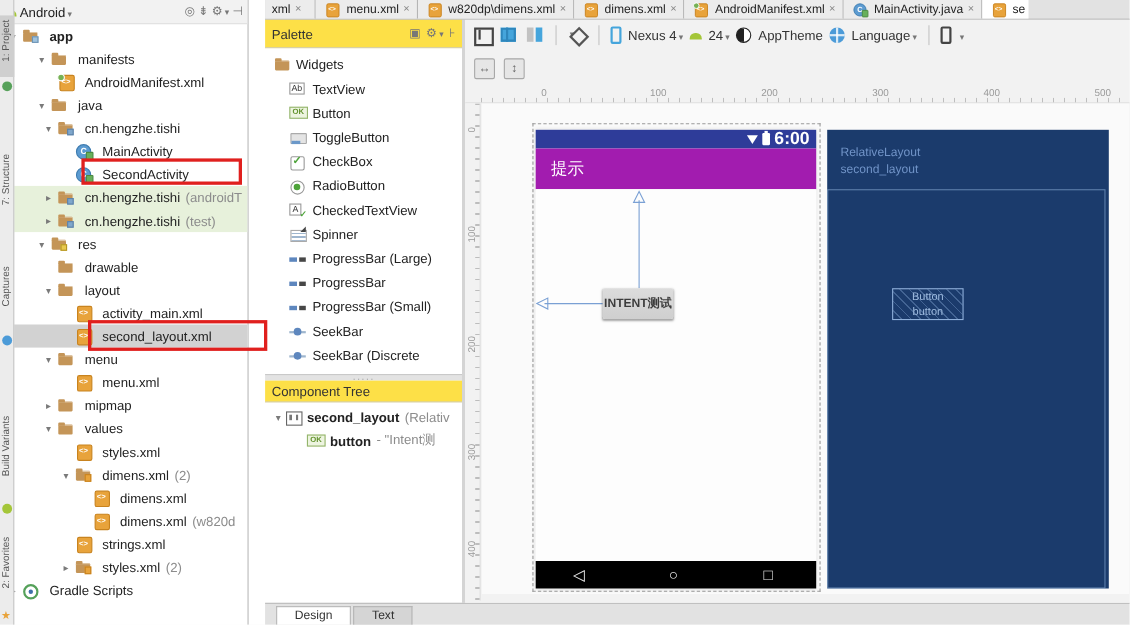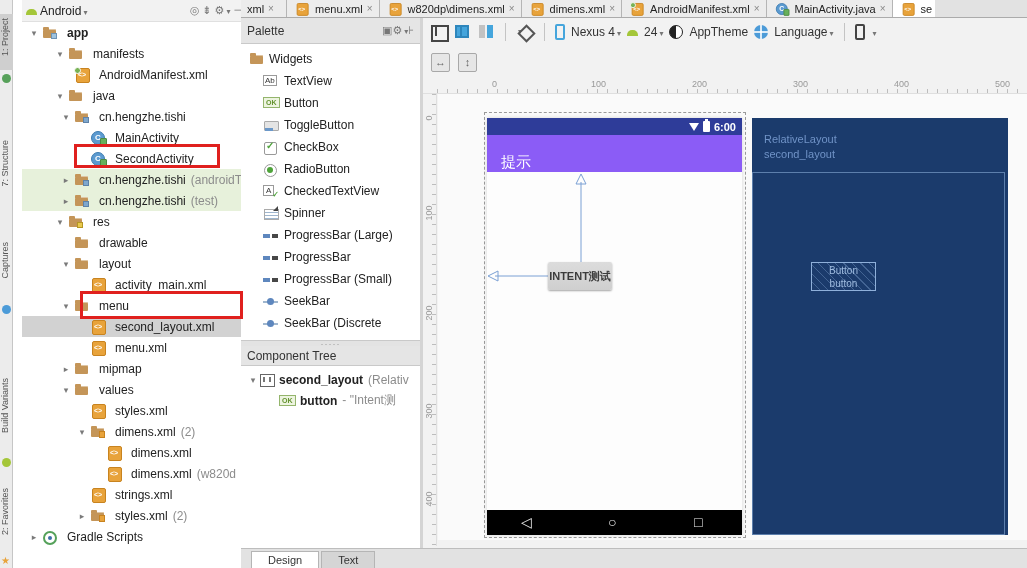--- a/index.html
+++ b/index.html
@@ -6,21 +6,21 @@
   html,body{width:1027px;height:568px;overflow:hidden}
   body{font-family:"Liberation Sans",sans-serif;font-size:12px;color:#222;background:#fff;position:relative}
 
   
   #stripe{position:absolute;left:0;top:0;width:13px;height:568px;background:#ECECEC;border-right:1px solid #C6C6C6;z-index:5}
   .stripe-item{position:absolute;left:0;width:13px;writing-mode:vertical-rl;transform:rotate(180deg);font-size:9px;color:#555;text-align:center;white-space:nowrap}
   .stripe-sel{position:absolute;left:0;top:14px;width:13px;height:56px;background:#CFCFCF}
   .sdot{position:absolute;left:2px;width:9px;height:9px;border-radius:50%}
 
   
-  #project{position:absolute;left:22px;top:0;width:226px;height:568px;background:#fff;border-right:1px solid #B9B9B9;overflow:hidden}
+  #project{position:absolute;left:0;top:0;width:226px;height:568px;background:#fff;border-right:1px solid #B9B9B9;overflow:hidden}
   #proj-toolbar{height:22px;background:#F2F2F2;display:flex;align-items:center;padding:0 4px;gap:3px;border-bottom:1px solid #E0E0E0}
   #proj-toolbar .glyph{color:#777;font-size:11px}
   .droid-head{width:11px;height:6px;background:#A4C639;border-radius:5px 5px 0 0;position:relative;top:1px}
   .caret::after{content:"▾";color:#777;font-size:8px;margin-left:2px}
   .tspacer{flex:1}
   .tree{padding-top:0}
   .trow{height:21px;display:flex;align-items:center;white-space:nowrap;overflow:hidden;cursor:default}
   .trow.sel{background:#D2D2D2}
   .trow.green{background:#E7F1DB}
   .lvl0{padding-left:6px}.lvl1{padding-left:32px}.lvl2{padding-left:38px}.lvl3{padding-left:54px}.lvl4{padding-left:70px}
@@ -57,21 +57,21 @@
   .tab.cut1{width:46px;flex:none}
   .tab.cutlast{width:42px;flex:none;border-right:none}
   .tclose{color:#888;font-size:10px}
   .tclose::before{content:"×"}
   .tic{transform:scale(.85);transform-origin:left center}
 
   #mainrow{flex:1;display:flex;min-height:0}
 
   
   #palcol{width:182px;flex:none;border-right:3px solid #D4D4D4;background:#fff;display:flex;flex-direction:column}
-  .panel-head{height:26px;background:#e5e5e5;border-bottom:1px solid #C9C9C9;display:flex;align-items:center;padding:0 6px;}
+  .panel-head{height:26px;background:#fde047;border-bottom:1px solid #C9C9C9;display:flex;align-items:center;padding:0 6px;gap:5px}
   .panel-head .ph-title{color:#333}
   .ph-ic{color:#777;font-size:11px}
   #pal-list{height:296px;overflow:hidden;padding-top:4px;background:#fff}
   .pitem{height:22px;display:flex;align-items:center;padding-left:22px;white-space:nowrap;overflow:hidden}
   .pgroup{height:22px;display:flex;align-items:center;padding-left:6px;gap:4px}
   .pic{width:16px;height:16px;position:relative;margin-right:5px;flex:none}
   .p-ab::before{content:"Ab";position:absolute;left:0;top:2px;font-size:8px;border:1px solid #9A9A9A;background:#fff;padding:0 1px;color:#333}
   .p-ok::before{content:"OK";position:absolute;left:0;top:2px;font-size:7px;font-weight:bold;border:1px solid #94B56C;background:#EDF4E0;color:#64932F;padding:1px 2px}
   .p-tg::before{content:"";position:absolute;left:1px;top:4px;width:13px;height:8px;background:#E4E4E4;border:1px solid #AAA;border-radius:1px}
   .p-tg::after{content:"";position:absolute;left:2px;bottom:2px;width:8px;height:3px;background:#6B98C9}
@@ -129,22 +129,22 @@
 
   
   #sel-rect{position:absolute;left:61px;top:18px;width:262px;height:426px;border:1px dashed #9A9A9A}
 
   
   #phone{position:absolute;left:64px;top:24px;width:255px;height:417px;background:#fff;box-shadow:0 0 4px rgba(0,0,0,.15)}
   #statusbar{height:17px;background:#2E3C99;display:flex;align-items:center;justify-content:flex-end;gap:4px;padding-right:6px}
   .wifi{width:0;height:0;border-left:5px solid transparent;border-right:5px solid transparent;border-top:8px solid #fff}
   .battery{width:7px;height:11px;background:#fff;border-radius:1px;position:relative}
   .battery::before{content:"";position:absolute;left:2px;top:-2px;width:3px;height:2px;background:#fff}
-  #sb-time{color:#fff;font-size:11px;font-weight:bold}
-  #actionbar{height:37px;background:#8b5cf6;display:flex;align-items:flex-end;padding-left:14px}
+  #sb-time{color:#fff;font-size:16px;font-weight:bold}
+  #actionbar{height:37px;background:#a21caf;display:flex;align-items:center;padding-left:14px}
   #ab-title{color:#fff;font-size:15px}
   #phone-content{position:absolute;left:0;top:54px;right:0;bottom:25px;background:#FDFDFD}
   #intent-btn{position:absolute;left:61px;top:90px;width:64px;height:28px;background:linear-gradient(#DCDCDC,#CFCFCF);border-radius:2px;box-shadow:0 1px 2px rgba(0,0,0,.35);color:#3C3C3C;font-size:11px;font-weight:bold;text-align:center;line-height:28px;white-space:nowrap}
   #navbar{position:absolute;left:0;bottom:0;right:0;height:25px;background:#000;color:#E8E8E8}
   .navic{position:absolute;top:3px;font-size:14px;line-height:18px}
 
   
   #blueprint{position:absolute;left:329px;top:24px;width:256px;height:417px;background:#1B3B6C}
   #bp-label{position:absolute;left:12px;top:14px;color:#7093C7;font-size:11px;line-height:15px}
   #bp-inner{position:absolute;left:0;top:54px;right:3px;bottom:0;border:1px solid rgba(160,195,235,.5)}
@@ -272,31 +272,31 @@
         <span class="ic f">
           <i></i>
         </span>
         <span class="tlabel">layout</span>
       </div>
     <div class="trow lvl3">
         <span class="arrow"></span>
         <span class="ic xml"></span>
         <span class="tlabel">activity_main.xml</span>
       </div>
+    <div class="trow lvl3 sel">
+        <span class="arrow"></span>
+        <span class="ic xml"></span>
+        <span class="tlabel">second_layout.xml</span>
+      </div>
     <div class="trow lvl2">
         <span class="arrow d"></span>
         <span class="ic f">
           <i></i>
         </span>
         <span class="tlabel">menu</span>
-      </div>
-    <div class="trow lvl3 sel">
-        <span class="arrow"></span>
-        <span class="ic xml"></span>
-        <span class="tlabel">second_layout.xml</span>
       </div>
     <div class="trow lvl3">
         <span class="arrow"></span>
         <span class="ic xml"></span>
         <span class="tlabel">menu.xml</span>
       </div>
     <div class="trow lvl2">
         <span class="arrow r"></span>
         <span class="ic f">
           <i></i>

